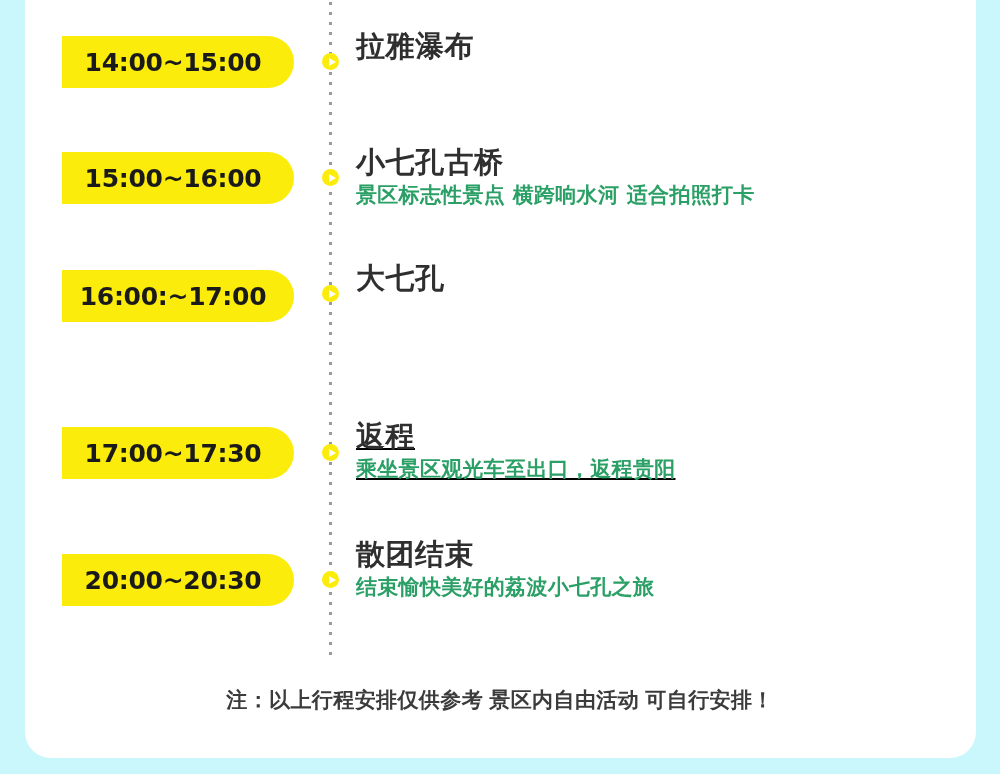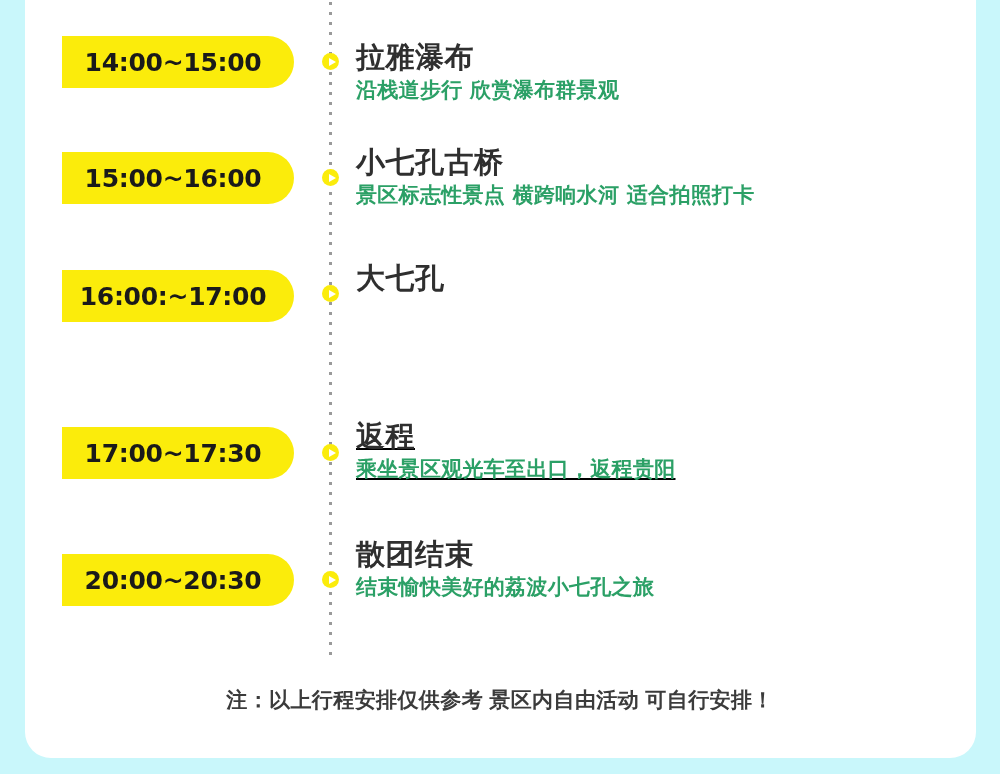--- a/index.html
+++ b/index.html
@@ -145,23 +145,22 @@
 
   <div id="rail"></div>
 
   <div class="row" style="top:0px;">
     <div class="time-pill" style="top:36px;">
       <span>14:00~15:00</span>
     </div>
     <div class="marker" style="top:53px;">
       <div class="tri"></div>
     </div>
-    <div class="content" style="top:30px;margin-top:11px;">
+    <div class="content" style="top:30px;">
       <div class="item-title">拉雅瀑布</div>
-      <div class="item-desc">沿栈道步行 欣赏瀑布群景观</div>
     </div>
   </div>
 
   <div class="row" style="top:0px;">
     <div class="time-pill" style="top:152px;">
       <span>15:00~16:00</span>
     </div>
     <div class="marker" style="top:169px;">
       <div class="tri"></div>
     </div>

